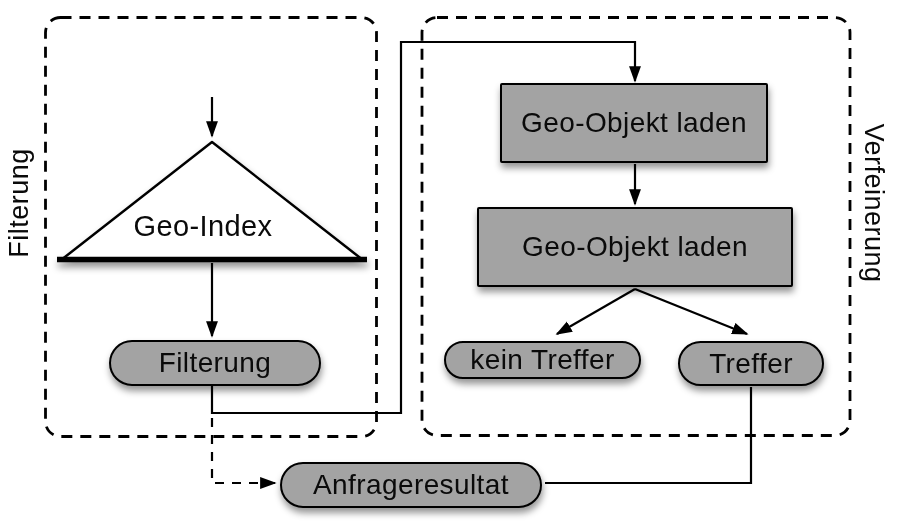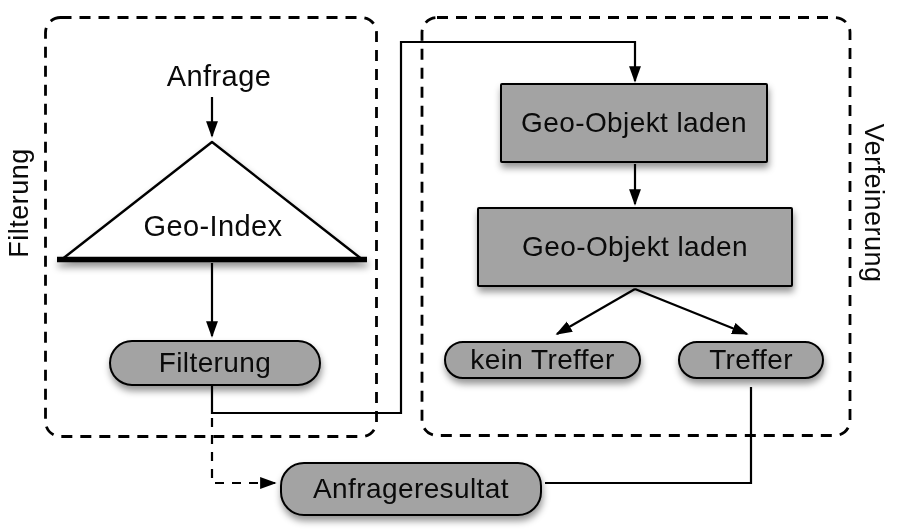--- a/index.html
+++ b/index.html
@@ -90,29 +90,28 @@
     <path d="M635,164 V204" fill="none" stroke="#000000" stroke-width="2.2" marker-end="url(#ah)"></path>
     <path d="M635,289 L557,334" fill="none" stroke="#000000" stroke-width="2.2" marker-end="url(#ah)"></path>
     <path d="M635,289 L747,334" fill="none" stroke="#000000" stroke-width="2.2" marker-end="url(#ah)"></path>
     <path d="M751,387 V483 H545" fill="none" stroke="#000000" stroke-width="2.2"></path>
     <path d="M212,418 V483 H275" fill="none" stroke="#000000" stroke-width="2.2" stroke-dasharray="9 8" marker-end="url(#ah)"></path>
   </svg>
 
   <div class="side-label rot-ccw" style="left:-71px; top:184px;">Filterung</div>
   <div class="side-label rot-cw" style="left:784px; top:184px;">Verfeinerung</div>
 
-  <div class="free-label" style="left:139px; top:57px; width:160px; height:38px;">Anfrage</div>
 
-  <div class="free-label" style="left:133px; top:208px; width:160px; height:36px;">Geo-Index</div>
+  <div class="free-label" style="left:123px; top:208px; width:160px; height:36px;">Geo-Index</div>
 
   <div class="node capsule" style="left:109px; top:340px; width:212px; height:46px;">Filterung</div>
 
   <div class="node rect" style="left:500px; top:83px; width:268px; height:80px;">Geo-Objekt laden</div>
 
   <div class="node rect" style="left:477px; top:207px; width:316px; height:80px;">Geo-Objekt laden</div>
 
   <div class="node capsule" style="left:444px; top:341px; width:197px; height:38px;">kein Treffer</div>
 
-  <div class="node capsule" style="left:678px; top:341px; width:146px; height:38px;">Treffer</div>
+  <div class="node capsule" style="left:678px; top:341px; width:146px; height:45px;">Treffer</div>
 
-  <div class="node capsule" style="left:280px; top:462px; width:262px; height:54px;">Anfrageresultat</div>
+  <div class="node capsule" style="left:280px; top:462px; width:262px; height:46px;">Anfrageresultat</div>
 
 </div>
 
 </body></html>

